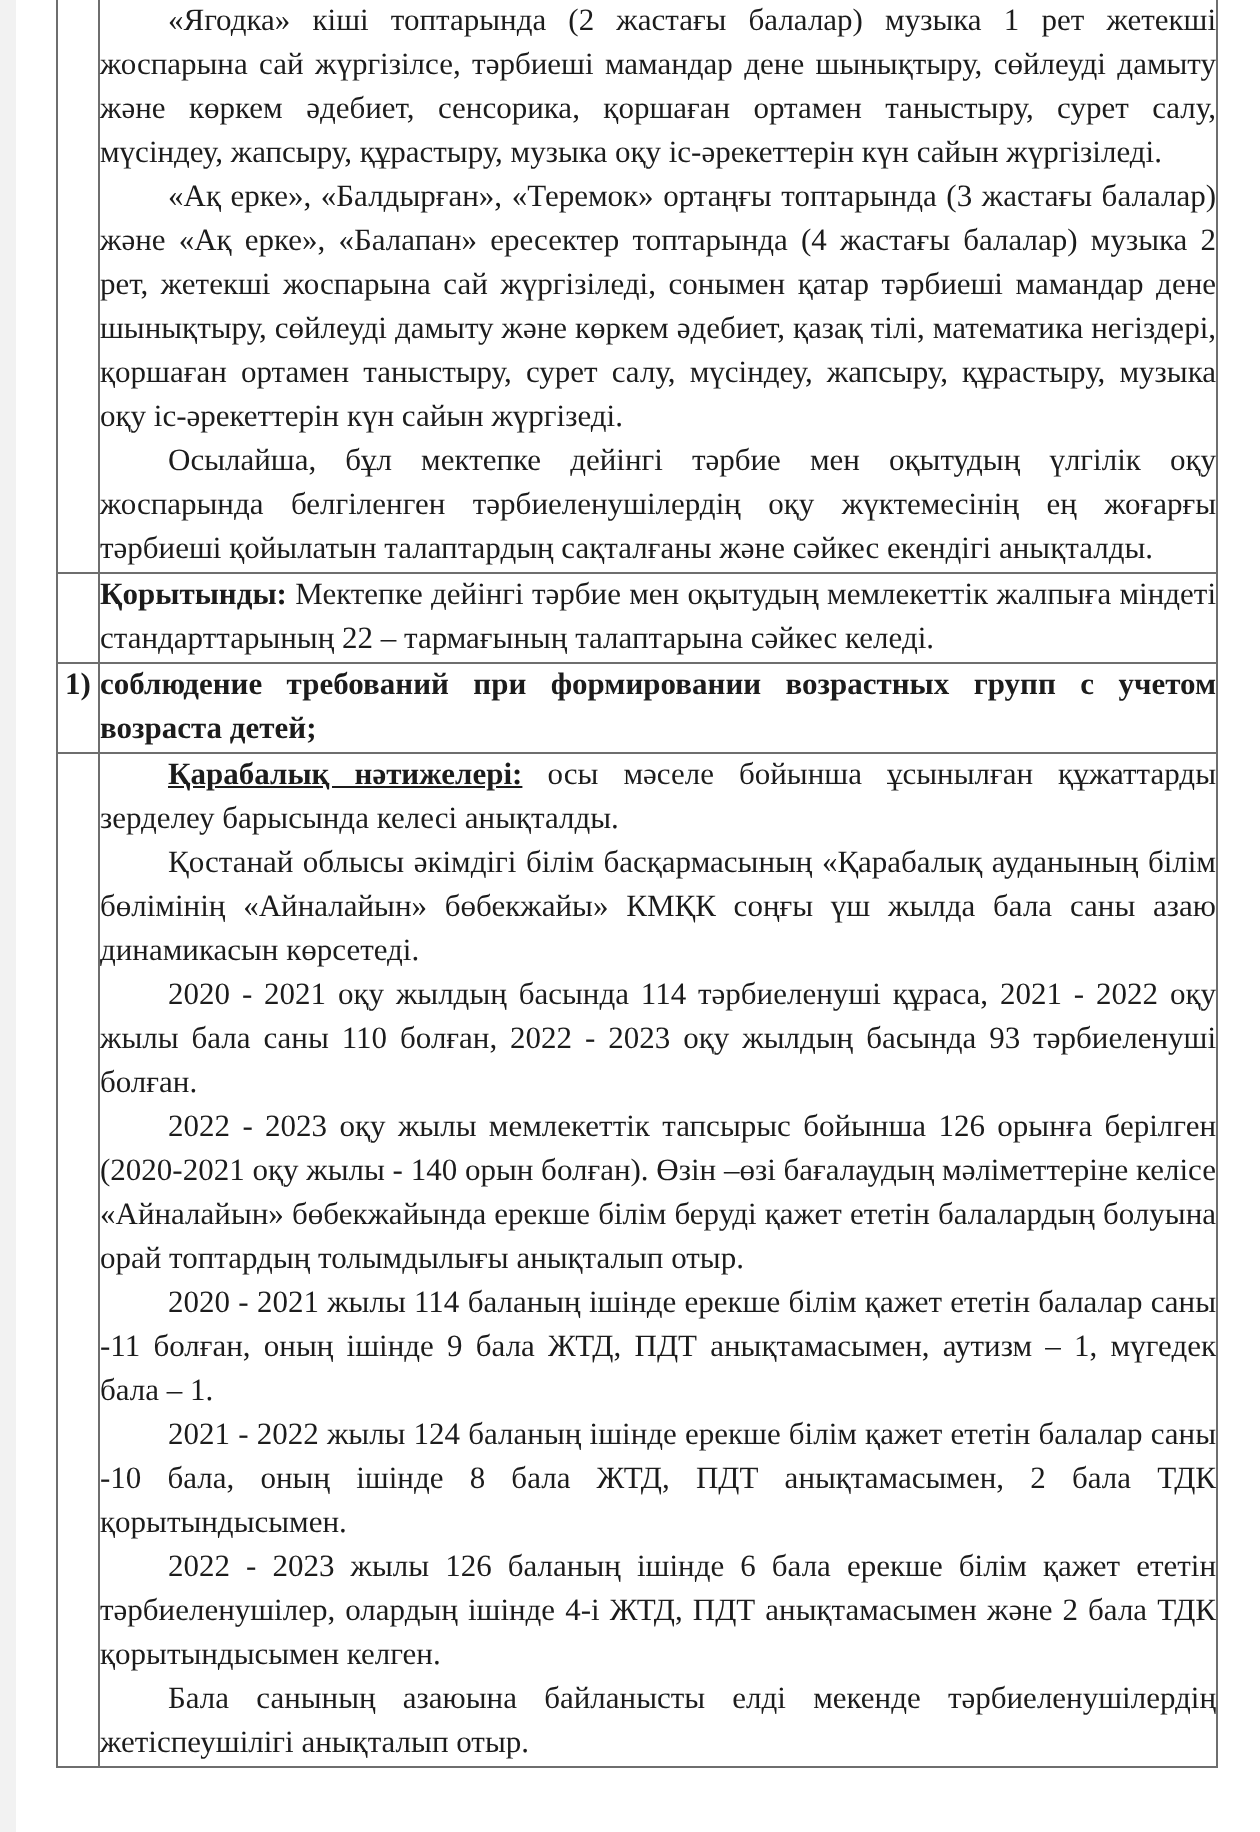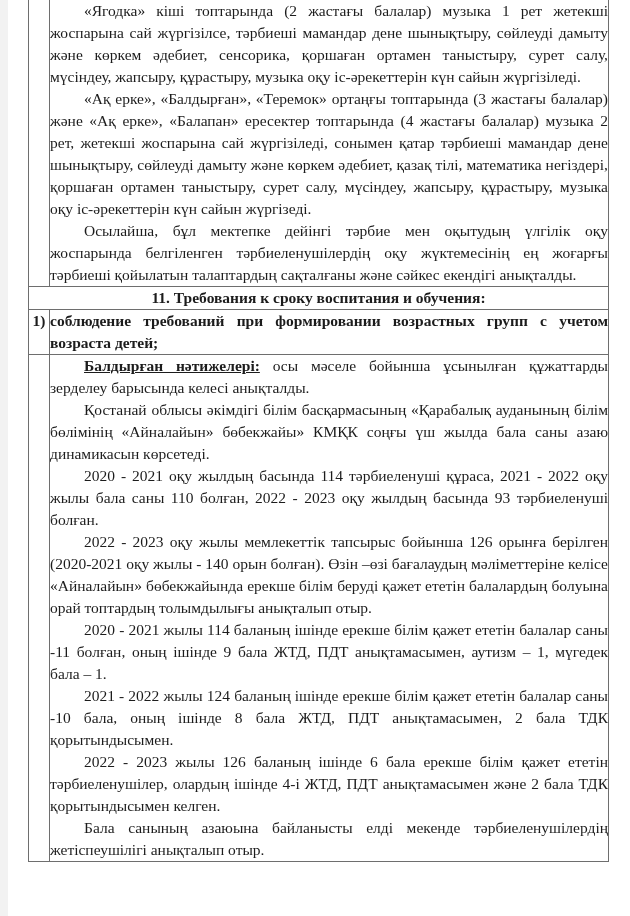--- a/index.html
+++ b/index.html
@@ -114,36 +114,39 @@
 
       <tr>
         <td class="num-cell"></td>
         <td class="content-cell cell-pad">
           <p>«Ягодка» кіші топтарында (2 жастағы балалар) музыка 1 рет жетекші жоспарына сай жүргізілсе, тәрбиеші мамандар дене шынықтыру, сөйлеуді дамыту және көркем әдебиет, сенсорика, қоршаған ортамен таныстыру, сурет салу, мүсіндеу, жапсыру, құрастыру, музыка оқу іс-әрекеттерін күн сайын жүргізіледі.</p>
           <p>«Ақ ерке», «Балдырған», «Теремок» ортаңғы топтарында (3 жастағы балалар) және «Ақ ерке», «Балапан» ересектер топтарында (4 жастағы балалар) музыка 2 рет, жетекші жоспарына сай жүргізіледі, сонымен қатар тәрбиеші мамандар дене шынықтыру, сөйлеуді дамыту және көркем әдебиет, қазақ тілі, математика негіздері, қоршаған ортамен таныстыру, сурет салу, мүсіндеу, жапсыру, құрастыру, музыка оқу іс-әрекеттерін күн сайын жүргізеді.</p>
           <p>Осылайша, бұл мектепке дейінгі тәрбие мен оқытудың үлгілік оқу жоспарында белгіленген тәрбиеленушілердің оқу жүктемесінің ең жоғарғы тәрбиеші қойылатын талаптардың сақталғаны және сәйкес екендігі анықталды.</p>
         </td>
       </tr>
 
+      <tr>
+        <td class="num-cell"></td>
+        <td class="content-cell cell-pad">
+          <p class="noindent"><span class="bold">Қорытынды:</span><span> Мектепке дейінгі тәрбие мен оқытудың мемлекеттік жалпыға міндеті стандарттарының 22 – тармағының талаптарына сәйкес келеді.</span></p>
+        </td>
+      </tr>
 
-      <tr>
-        <td class="span-head" colspan="2">11. Требования к сроку воспитания и обучения:</td>
-      </tr>
 
       <tr>
         <td class="num-cell">1)</td>
         <td class="content-cell cell-pad blk-bold">
           <p class="noindent">соблюдение требований при формировании возрастных групп с учетом возраста детей;</p>
         </td>
       </tr>
 
       <tr>
         <td class="num-cell"></td>
         <td class="content-cell cell-pad">
-          <p><span class="bold-ul">Балдырған нәтижелері:</span><span> осы мәселе бойынша ұсынылған құжаттарды зерделеу барысында келесі анықталды.</span></p>
+          <p><span class="bold-ul">Қарабалық нәтижелері:</span><span> осы мәселе бойынша ұсынылған құжаттарды зерделеу барысында келесі анықталды.</span></p>
           <p>Қостанай облысы әкімдігі білім басқармасының «Қарабалық ауданының білім бөлімінің «Айналайын» бөбекжайы» КМҚК соңғы үш жылда бала саны азаю динамикасын көрсетеді.</p>
           <p>2020 - 2021 оқу жылдың басында 114 тәрбиеленуші құраса, 2021 - 2022 оқу жылы бала саны 110 болған, 2022 - 2023 оқу жылдың басында 93 тәрбиеленуші болған.</p>
           <p>2022 - 2023 оқу жылы мемлекеттік тапсырыс бойынша 126 орынға берілген (2020-2021 оқу жылы - 140 орын болған). Өзін –өзі бағалаудың мәліметтеріне келісе «Айналайын» бөбекжайында ерекше білім беруді қажет ететін балалардың болуына орай топтардың толымдылығы анықталып отыр.</p>
           <p>2020 - 2021 жылы 114 баланың ішінде ерекше білім қажет ететін балалар саны -11 болған, оның ішінде 9 бала ЖТД, ПДТ анықтамасымен, аутизм – 1, мүгедек бала – 1.</p>
           <p>2021 - 2022 жылы 124 баланың ішінде ерекше білім қажет ететін балалар саны -10 бала, оның ішінде 8 бала ЖТД, ПДТ анықтамасымен, 2 бала ТДК қорытындысымен.</p>
           <p>2022 - 2023 жылы 126 баланың ішінде 6 бала ерекше білім қажет ететін тәрбиеленушілер, олардың ішінде 4-і ЖТД, ПДТ анықтамасымен және 2 бала ТДК қорытындысымен келген.</p>
           <p>Бала санының азаюына байланысты елді мекенде тәрбиеленушілердің жетіспеушілігі анықталып отыр.</p>
         </td>
       </tr>
 

